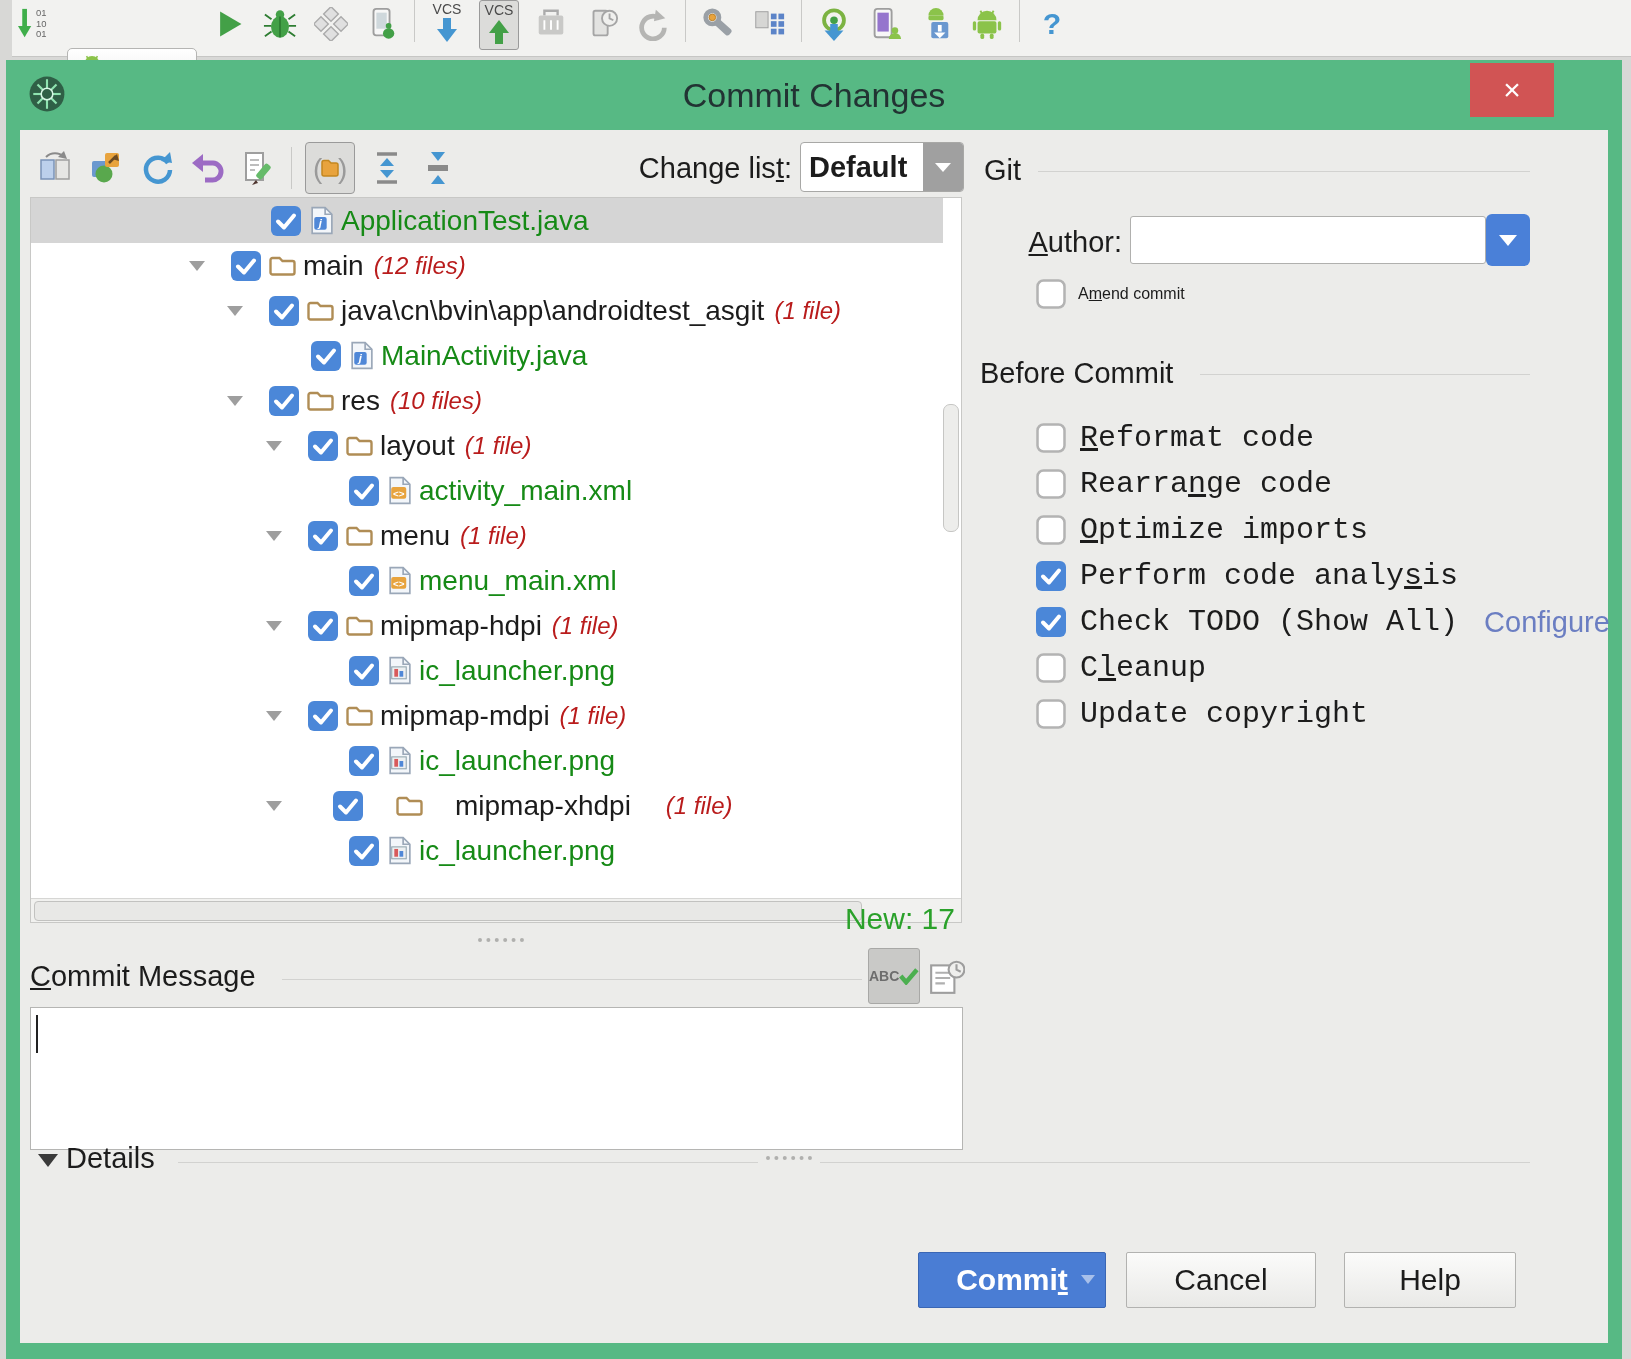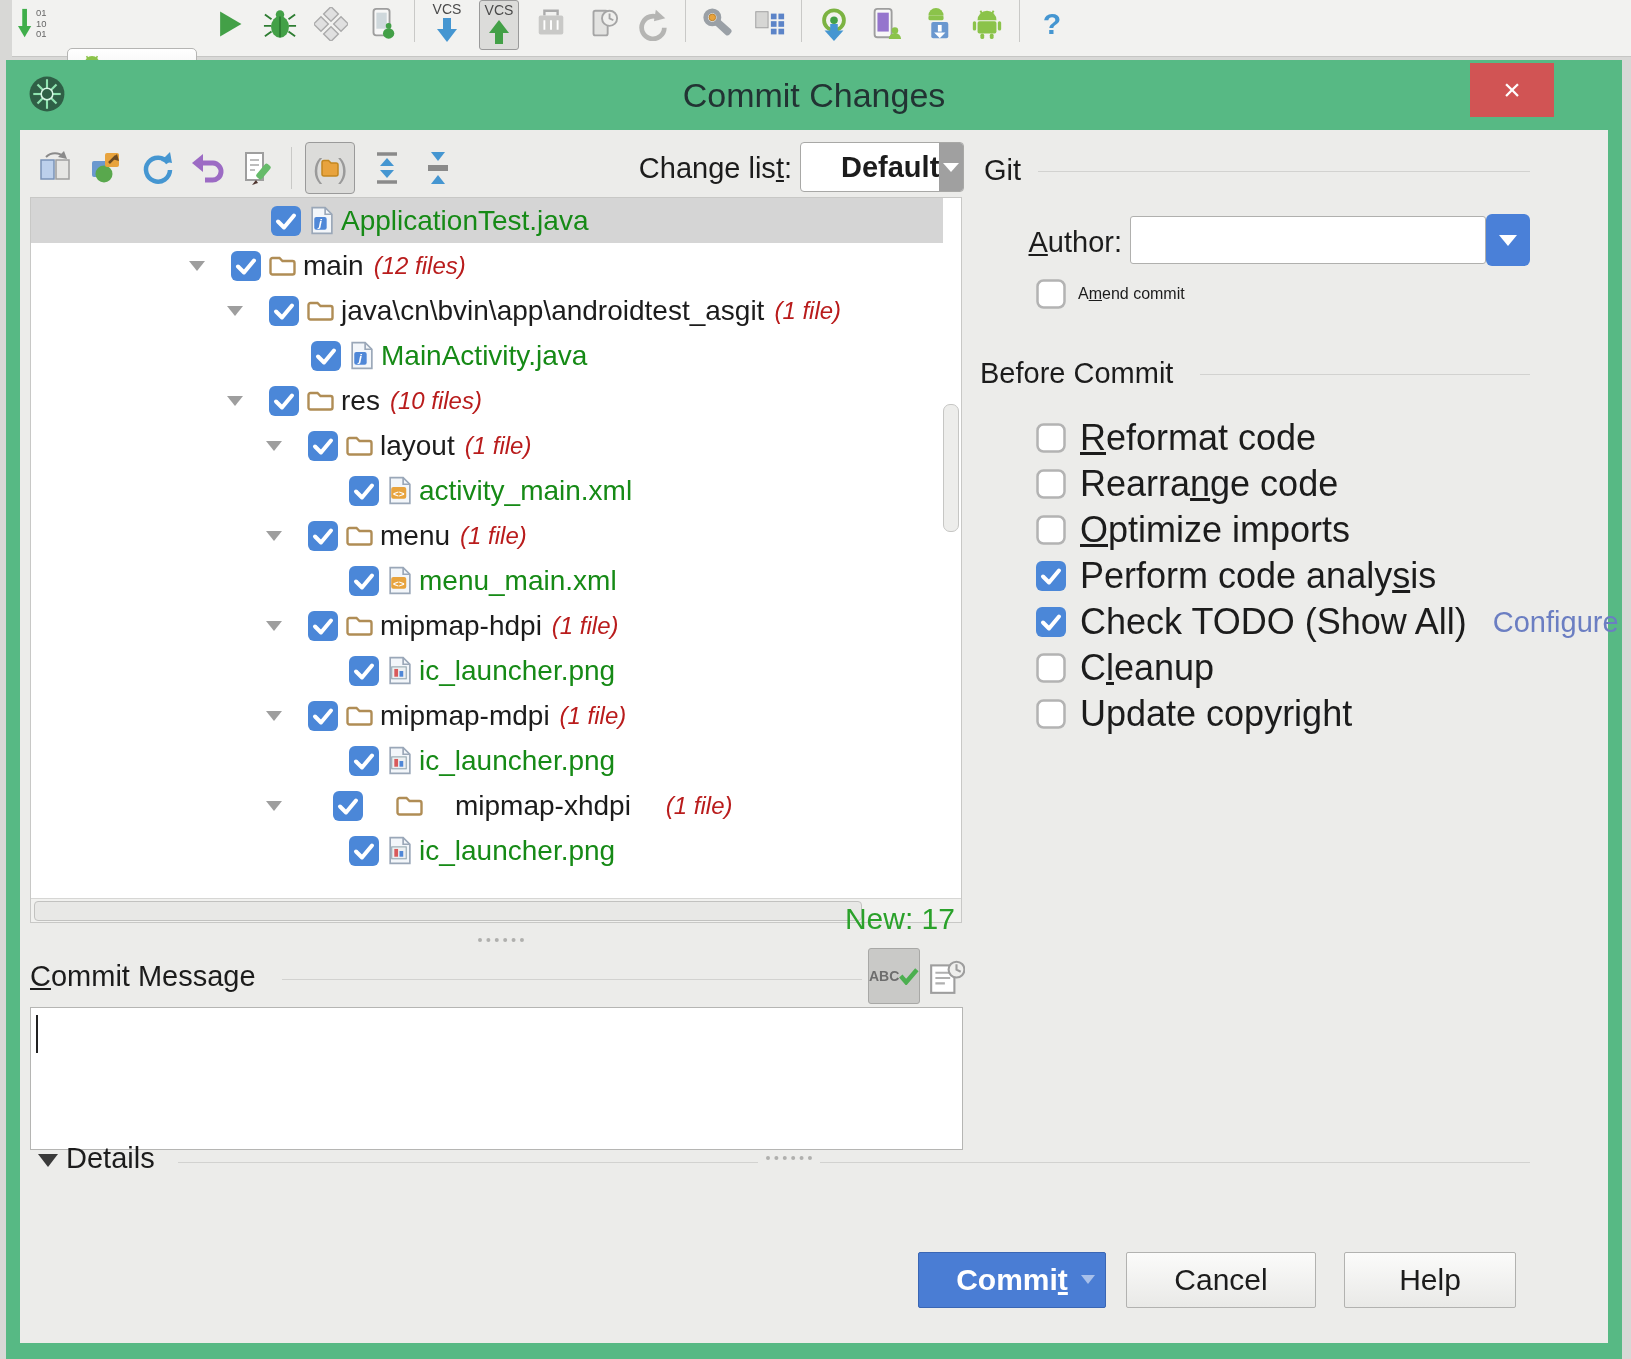--- a/index.html
+++ b/index.html
@@ -28,21 +28,21 @@
   #close-btn{position:absolute;left:1464px;top:3px;width:84px;height:54px;background:#d15454;
              color:#fff;font-size:30px;display:flex;align-items:center;justify-content:center;}
 
   
   #dlg-toolbar{position:absolute;left:30px;top:82px;height:52px;display:flex;align-items:center;gap:13px;}
   .dti{height:50px;min-width:38px;display:flex;align-items:center;justify-content:center;flex:none;}
   .dti.active{background:#dcdcda;border:1px solid #9a9a9a;border-radius:4px;min-width:48px;}
   #changelist-label{position:absolute;left:614px;top:92px;width:172px;text-align:right;font-size:29px;}
   #changelist-combo{position:absolute;left:794px;top:82px;width:164px;height:50px;background:#fff;
                     border:1px solid #a8a8a6;border-radius:4px;display:flex;box-sizing:border-box;}
-  #changelist-value{flex:1;font-size:29px;font-weight:bold;display:flex;align-items:center;padding-left:8px;margin-left:32px;}
+  #changelist-value{flex:1;font-size:29px;font-weight:bold;display:flex;align-items:center;padding-left:8px;}
   #changelist-arrow{width:40px;background:#a0a0a0;border-radius:0 3px 3px 0;display:flex;
                     align-items:center;justify-content:center;}
   #changelist-arrow .caret{border-top-color:#fff;}
 
   
   #tree{position:absolute;left:24px;top:137px;width:932px;height:726px;background:#fff;
         border:1px solid #c8c8c6;box-sizing:border-box;overflow:hidden;}
   .trow{position:absolute;left:0;width:100%;height:45px;display:flex;align-items:center;box-sizing:border-box;}
   .trow.sel{background:#d5d5d5;width:912px;}
   .tri-slot{width:42px;flex:none;display:flex;align-items:center;}
@@ -96,21 +96,21 @@
                 border:1px solid #b0b0ae;border-radius:3px;box-sizing:border-box;font-size:28px;
                 padding:0 8px;outline:none;font-family:"Liberation Sans","DejaVu Sans",sans-serif;}
   #author-arrow{position:absolute;left:1480px;top:154px;width:44px;height:52px;background:#4a80d8;
                 border-radius:6px;display:flex;align-items:center;justify-content:center;}
   #author-arrow .caret{border-top-color:#fff;border-left-width:9px;border-right-width:9px;border-top-width:11px;}
   #amend-row{position:absolute;left:1030px;top:219px;display:flex;align-items:center;gap:12px;}
   #before-label{position:absolute;left:974px;top:297px;font-size:29px;}
   #before-line{left:1194px;top:314px;width:330px;}
   #options{position:absolute;left:1030px;top:363px;}
   .opt{display:flex;align-items:center;gap:14px;height:30px;margin-bottom:16px;}
-  .opt .olabel{font-size:36px;white-space:nowrap;}
+  .opt .olabel{font-size:30px;white-space:nowrap;font-family:Liberation Mono, monospace;}
   .opt .olink{font-size:29px;color:#6b7ec2;margin-left:12px;white-space:nowrap;}
   .optcb{width:30px;height:30px;flex:none;}
 
   
   .btn{position:absolute;top:1192px;height:56px;border-radius:2px;font-size:30px;display:flex;
        align-items:center;justify-content:center;box-sizing:border-box;}
   #commit-btn{left:912px;width:188px;background:#4a7dd4;border:1px solid #3a66b4;color:#fff;font-weight:bold;}
   #commit-caret{position:absolute;right:10px;top:22px;width:0;height:0;border-left:7px solid transparent;
                 border-right:7px solid transparent;border-top:9px solid #a8c0ea;}
   #cancel-btn{left:1120px;width:190px;}

